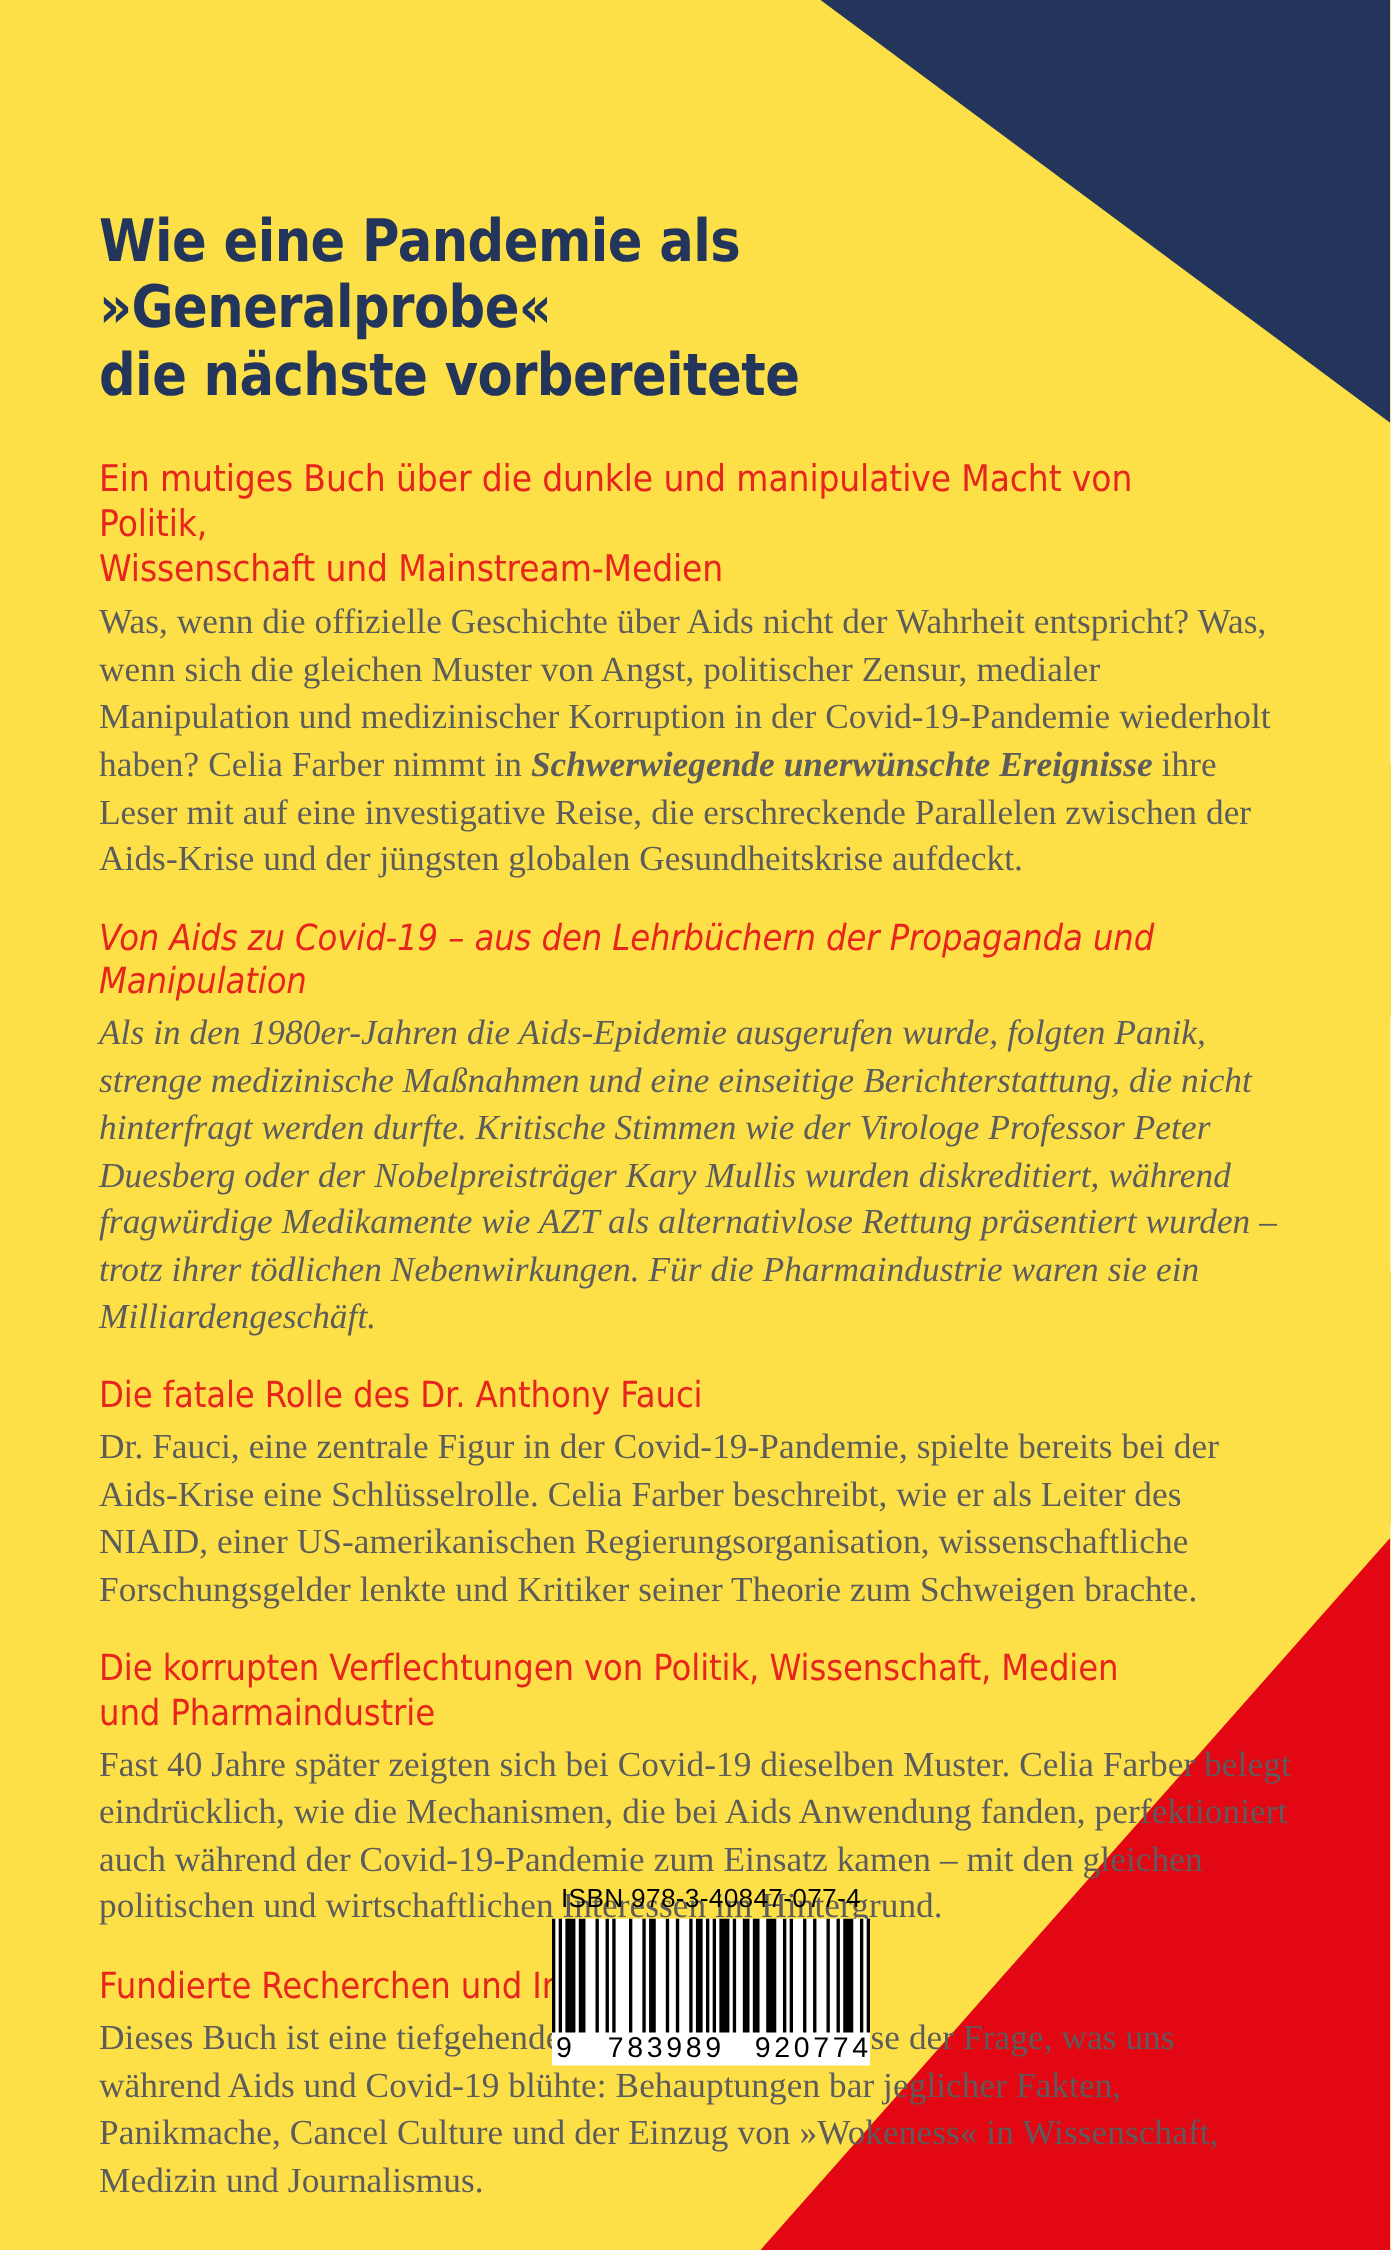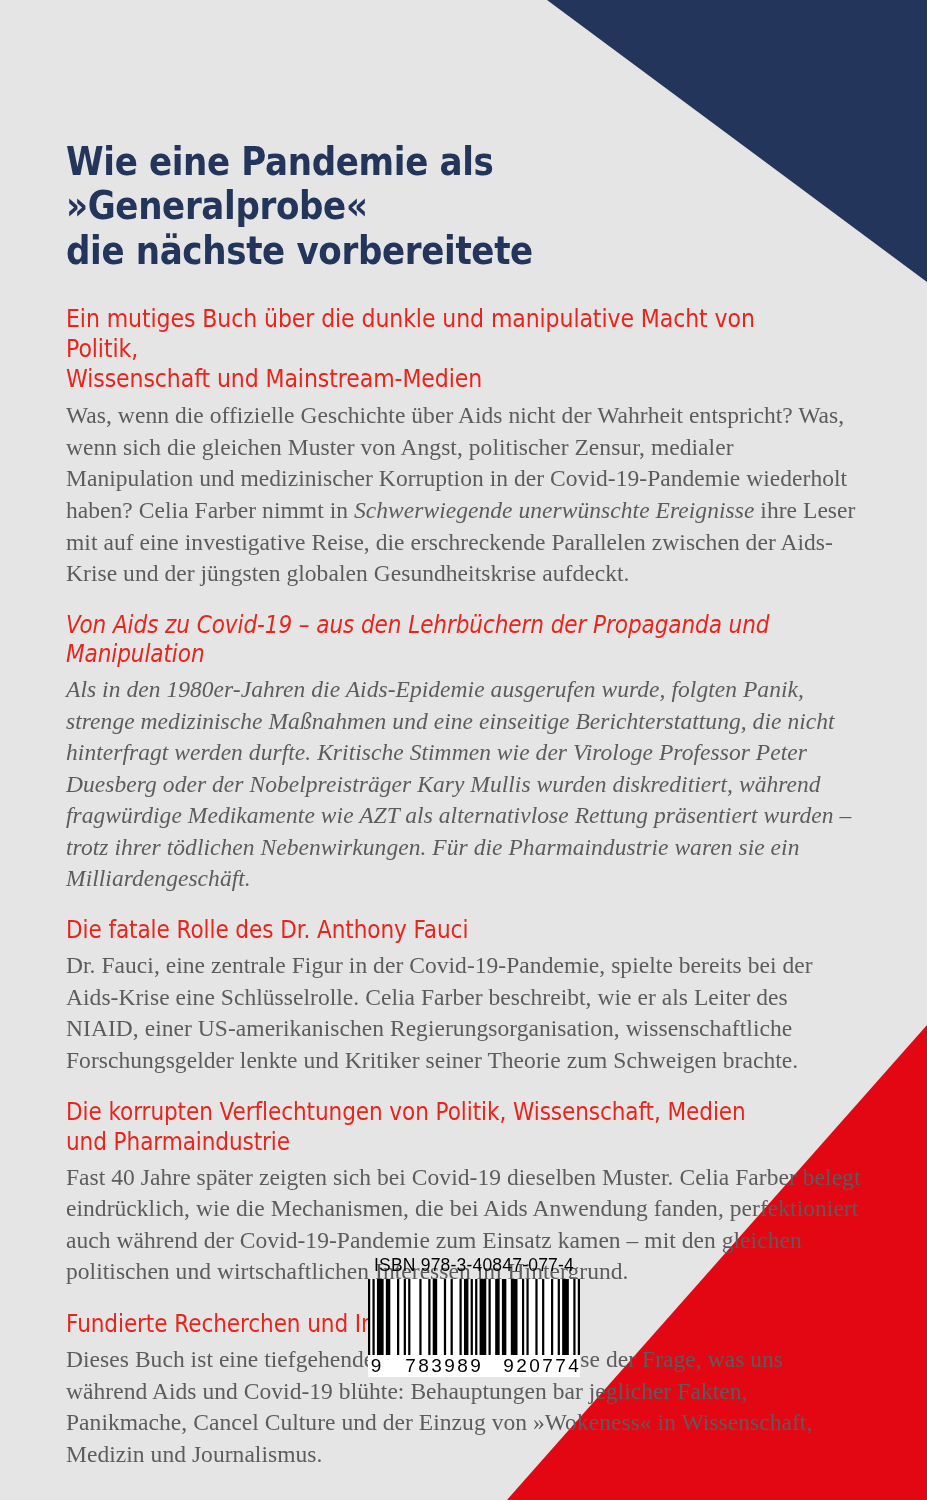--- a/index.html
+++ b/index.html
@@ -6,21 +6,21 @@
   html, body {
     margin: 0;
     padding: 0;
     background: #ffffff;
   }
 
   #cover {
     position: relative;
     width: 927px;
     height: 1500px;
-    background: #e5e5e5;
+    background: #fde047;
     overflow: hidden;
     font-family: "Liberation Sans", sans-serif;
   }
 
   
   .corner-shape {
     position: absolute;
     pointer-events: none;
   }
 
@@ -91,20 +91,21 @@
     color: #5c5c5c;
     font-family: "Liberation Serif", serif;
     font-size: 23.5px;
     line-height: 1.345;
     letter-spacing: 0.05px;
     text-align: left;
   }
 
   .body-text em {
     font-style: italic;
+    font-weight: bold;
   }
 
   
   #section-intro { margin-top: 31px; }
   #section-intro .body-text { margin-top: 7px; }
   #section-lehrbuecher { margin-top: 21px; font-style: italic; }
   #section-fauci { margin-top: 21px; }
   #section-verflechtungen { }
   #section-recherchen { margin-top: 22px; }
 

